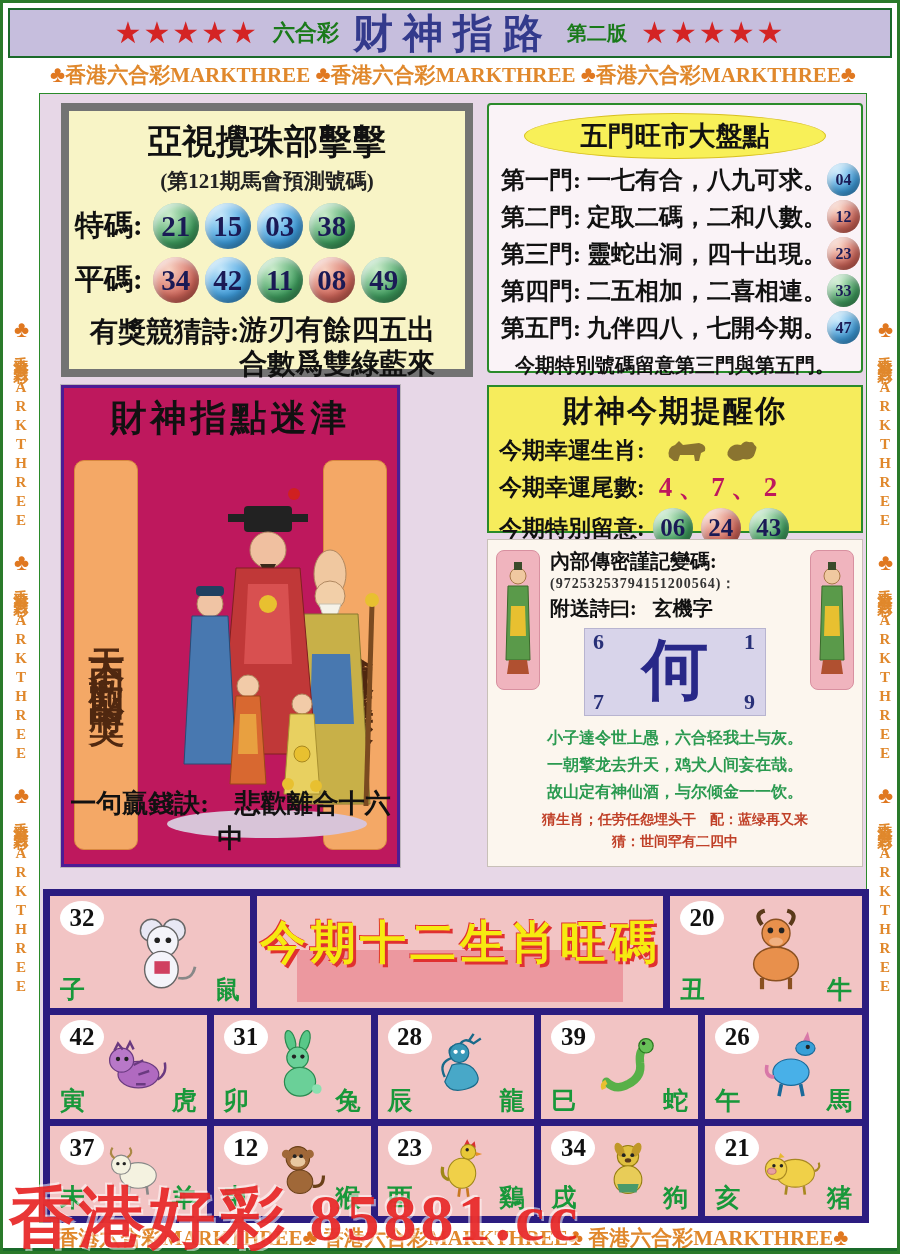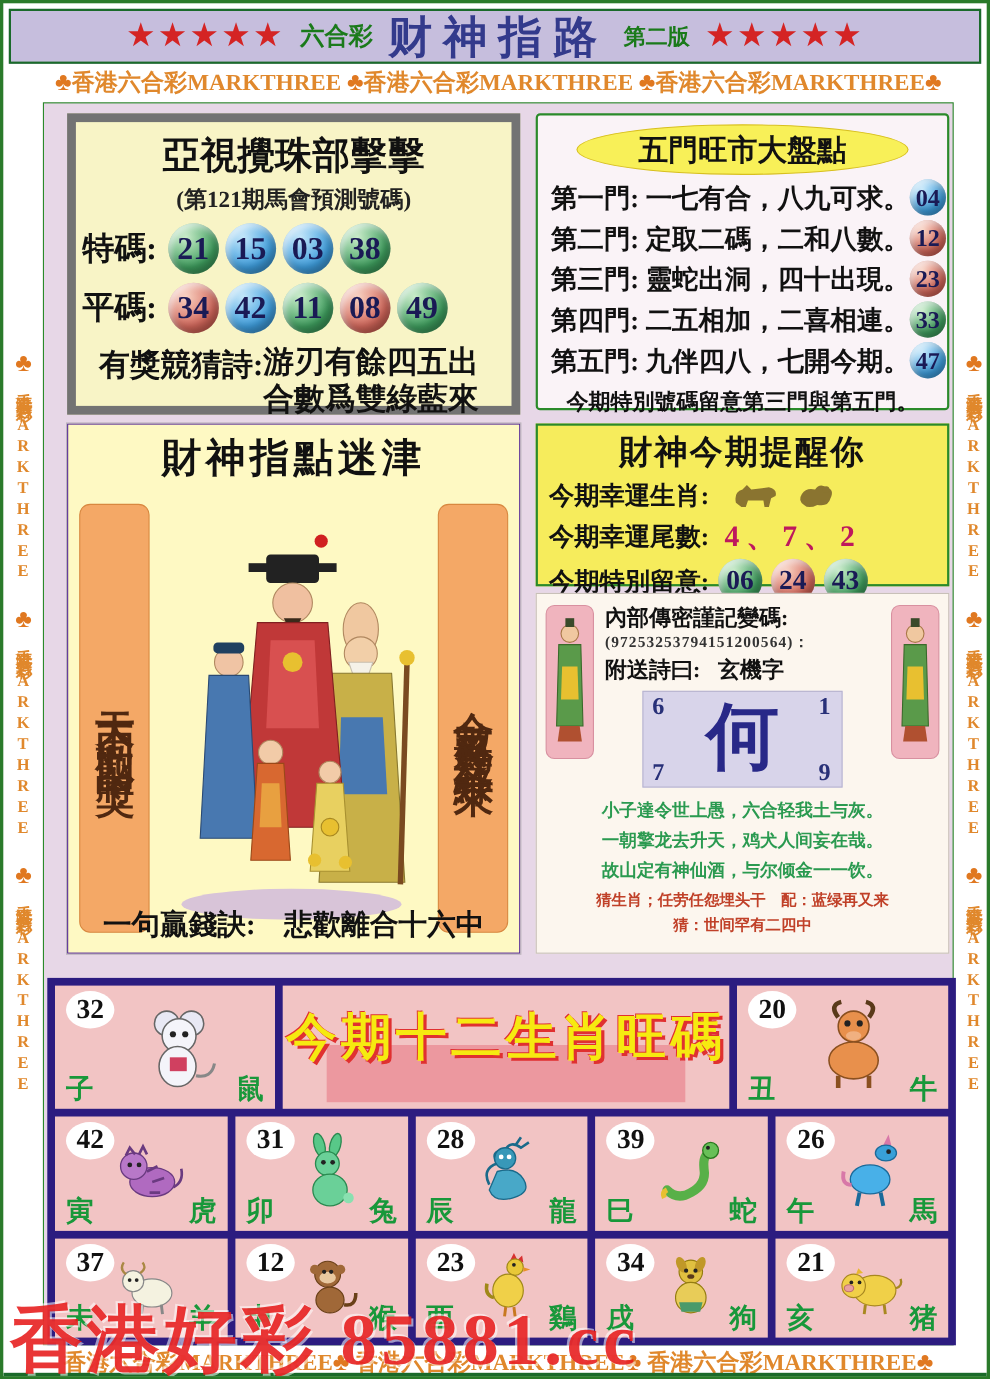--- a/index.html
+++ b/index.html
@@ -35,38 +35,38 @@
   .pred-sub{font-size:21px;font-weight:bold;color:#222;margin-top:2px;}
   .ball-row{display:flex;align-items:center;justify-content:flex-start;padding-left:6px;margin-top:8px;gap:6px;}
   .ball-label{font-size:29px;font-weight:bold;color:#111;margin-right:4px;}
   .ball{display:inline-flex;align-items:center;justify-content:center;border-radius:50%;
         color:#1a1a55;font-weight:bold;
         box-shadow:inset -4px -6px 9px rgba(0,0,0,.28), inset 3px 4px 6px rgba(255,255,255,.65);}
   .ball[data-color="green"]{background:radial-gradient(circle at 35% 28%,#c9ecc9,#3f9f5f 62%,#2e7c48);}
   .ball[data-color="blue"]{background:radial-gradient(circle at 35% 28%,#c2e6fa,#3f9fdf 62%,#2e7cb4);}
   .ball[data-color="red"]{background:radial-gradient(circle at 35% 28%,#f8d2c2,#d4685c 62%,#ae463a);}
   .ball.lg{width:46px;height:46px;font-size:29px;}
-  .ball.md{width:33px;height:33px;font-size:22px;flex:none;}
+  .ball.md{width:33px;height:33px;font-size:16px;flex:none;}
   .ball.rm{width:40px;height:40px;font-size:25px;flex:none;}
   .pred-poem{display:flex;margin-top:10px;padding-left:21px;}
   .pred-poem-label{font-size:28px;font-weight:bold;color:#111;}
   .pred-poem-lines{font-size:28px;font-weight:bold;color:#111;text-align:left;line-height:1.2;}
   
   .doors{left:484px;top:100px;width:376px;height:270px;background:#faf3f7;border:2px solid #2a8a2a;
          border-radius:4px;}
   .doors-title{width:300px;height:44px;margin:8px auto 2px;background:#f8f058;border:1px solid #d8c020;
                border-radius:50%;display:flex;align-items:center;justify-content:center;
                font-size:27px;font-weight:bold;color:#111;}
   .door-row{display:flex;align-items:center;padding:0 8px 0 12px;margin-top:4px;}
   .door-label{font-size:24px;font-weight:bold;color:#111;white-space:nowrap;}
   .door-text{font-size:24px;font-weight:bold;color:#111;white-space:nowrap;margin-left:6px;}
   .door-row .ball{margin-left:auto;}
   .doors-note{font-size:20px;font-weight:bold;color:#111;text-align:center;margin-top:8px;}
   
-  .maze{left:58px;top:382px;width:412px;height:482px;background:#fef9c3;border:1px solid #4c1d95;
+  .maze{left:58px;top:382px;width:339px;height:482px;background:#be185d;border:3px solid #4c1d95;
         outline:1px solid #bcb4bc;}
   .maze-title{font-size:36px;font-weight:bold;color:#111;text-align:center;margin-top:6px;letter-spacing:4px;}
   .couplet{position:absolute;width:62px;height:388px;background:#f4a866;border:1px solid #d88840;
            border-radius:10px;top:72px;display:flex;align-items:center;justify-content:center;
            writing-mode:vertical-rl;text-orientation:upright;font-size:36px;font-weight:bold;
            color:#502810;letter-spacing:10px;}
   .couplet-left{left:10px;}
   .couplet-right{right:10px;}
   .god-art{position:absolute;left:80px;top:66px;width:246px;height:392px;}
   .maze-bottom{position:absolute;bottom:8px;width:100%;text-align:center;font-size:26px;

